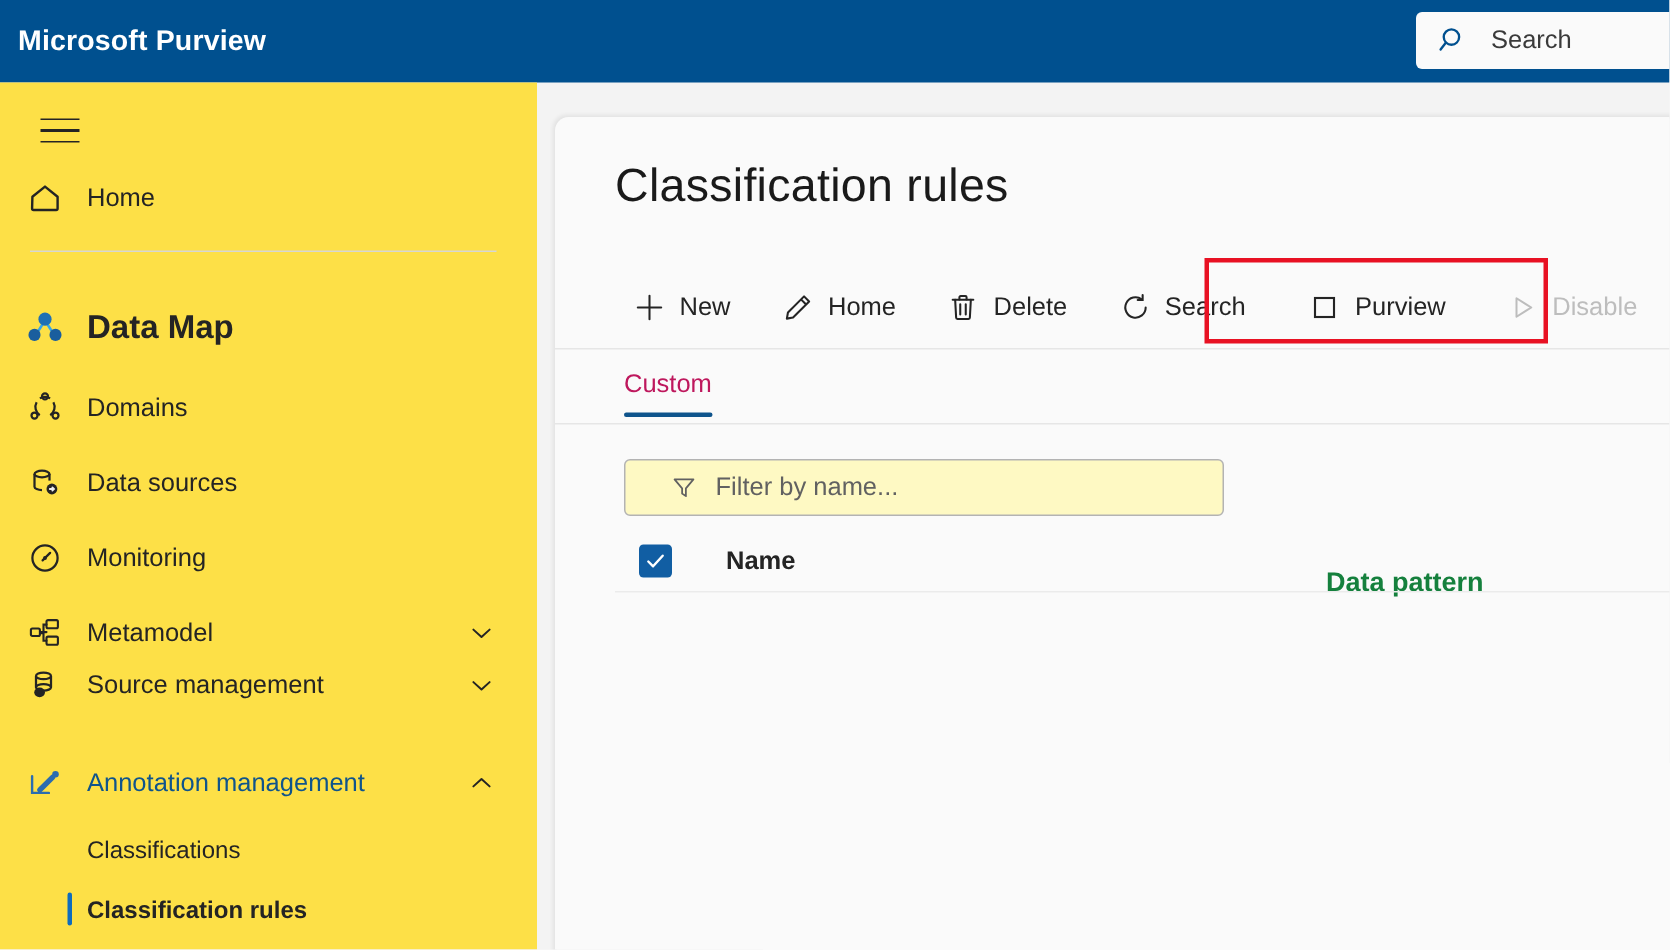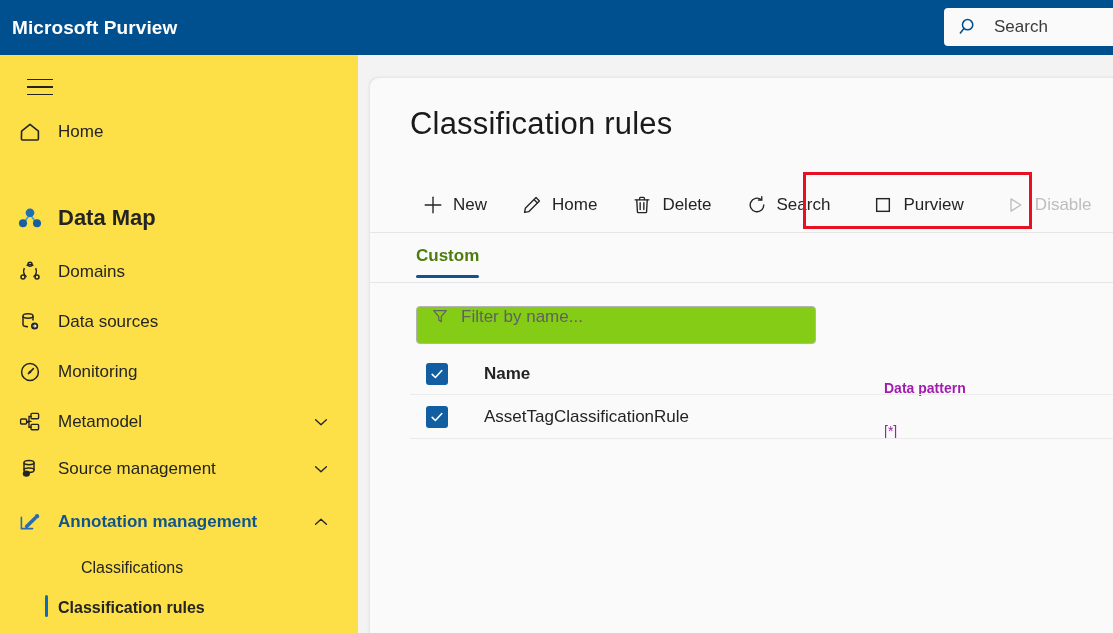--- a/index.html
+++ b/index.html
@@ -67,22 +67,22 @@
     flex: none;
     display: flex; align-items: center; justify-content: center;
   }
   .nav-label {
     margin-left: 14px;
     font-size: 17px;
     color: #242424;
     white-space: nowrap;
   }
   .nav-label.big { font-size: 22px; font-weight: 700; }
-  .nav-label.bold { font-weight: 700; color: #0f548c; }
-  .nav-label.sub { margin-left: 81px; font-size: 16px; }
+  .nav-label.bold { font-weight: 400; color: #0f548c; }
+  .nav-label.sub { margin-left: 58px; font-size: 16px; }
   .nav-label.sub-active { margin-left: 58px; font-size: 16px; font-weight: 700; }
   .chev {
     position: absolute; right: 28px;
     width: 18px; height: 18px;
   }
   .divider {
     position: absolute; left: 20px; top: 112px;
     width: 311px; height: 1px; background: #d6d6d6;
   }
   .active-bar {
@@ -137,41 +137,41 @@
     position: absolute; left: 370px; top: 232px;
     width: 743px; height: 1px; background: #e6e6e6;
   }
 
   
   .tabstrip { position: absolute; left: 40px; top: 162px; }
   .tab {
     position: relative;
     display: inline-block;
     padding: 6px 6px 12px 6px;
-    font-size: 17px; font-weight: 700; color: #4d7c0f;
+    font-size: 17px; font-weight: 400; color: #be185d;
     cursor: pointer;
   }
   .tab-underline {
     position: absolute; left: 6px; right: 6px; bottom: 0;
     height: 3px; background: #0f548c; border-radius: 2px;
   }
   .tab-baseline {
     position: absolute; left: 370px; top: 282px;
     width: 743px; height: 1px; background: #e6e6e6;
   }
 
   
   .filter {
     position: absolute; left: 46px; top: 228px;
     width: 400px; height: 38px;
     border: 1px solid #b3b3b3;
     border-radius: 4px;
-    background: #84cc16;
-    display: flex; align-items: flex-start;
-    padding-left: 14px;
+    background: #fef9c3;
+    display: flex; align-items: center;
+    padding-left: 30px;
     cursor: text;
   }
   .filter-ico { width: 18px; height: 18px; flex: none; }
   .filter-ph {
     margin-left: 12px; font-size: 17px; color: #616161;
   }
 
   
   .tbl { position: absolute; left: 0; top: 275px; width: 743px; }
   .trow {
@@ -192,21 +192,21 @@
     display: flex; align-items: center; justify-content: center;
     cursor: pointer;
   }
   .c-name {
     position: absolute; left: 114px;
     font-size: 17px; color: #242424;
     white-space: nowrap;
   }
   .c-pat {
     position: absolute; left: 514px;
-    font-size: 14px; color: #a21caf; margin-top: 28px;
+    font-size: 18px; color: #15803d; margin-top: 28px;
   }
   .hdr .c-name, .hdr .c-pat { font-weight: 700; }
 </style>
 </head>
 <body>
 
 <div class="app">
 
   <div class="topbar">
     <div class="brand">Microsoft Purview</div>
@@ -303,21 +303,21 @@
         </svg>
       </span>
       <span class="nav-label">Metamodel</span>
       <span class="chev">
         <svg viewBox="0 0 20 20" width="18" height="18" fill="none" stroke="#242424" stroke-width="1.5" stroke-linecap="round" stroke-linejoin="round">
           <polyline points="4,7.5 10,13 16,7.5"></polyline>
         </svg>
       </span>
     </div>
 
-    <div class="nav-row" style="top:393px">
+    <div class="nav-row" style="top:381px">
       <span class="nav-ico">
         <svg viewBox="0 0 24 24" width="24" height="24" fill="none" stroke="#242424" stroke-width="1.5">
           <ellipse cx="11" cy="5.6" rx="5" ry="2.2"></ellipse>
           <path d="M6 5.6v7.6M16 5.6v7.6"></path>
           <ellipse cx="11" cy="13.2" rx="5" ry="2.2"></ellipse>
           <ellipse cx="8.4" cy="16.6" rx="3.6" ry="3.2" fill="#242424" stroke="none"></ellipse>
         </svg>
       </span>
       <span class="nav-label">Source management</span>
       <span class="chev">
@@ -452,30 +452,20 @@
         <span class="cbx">
           <svg viewBox="0 0 20 20" width="16" height="16" fill="none" stroke="#ffffff" stroke-width="2" stroke-linecap="round" stroke-linejoin="round">
             <polyline points="4,10.4 8,14.4 16,5.6"></polyline>
           </svg>
         </span>
         <span class="c-name">Name</span>
         <span class="c-pat">Data pattern</span>
         <span class="rowline"></span>
       </div>
 
-      <div class="trow">
-        <span class="cbx">
-          <svg viewBox="0 0 20 20" width="16" height="16" fill="none" stroke="#ffffff" stroke-width="2" stroke-linecap="round" stroke-linejoin="round">
-            <polyline points="4,10.4 8,14.4 16,5.6"></polyline>
-          </svg>
-        </span>
-        <span class="c-name">AssetTagClassificationRule</span>
-        <span class="c-pat">[*]</span>
-        <span class="rowline"></span>
-      </div>
     </div>
   </div>
 
   <div class="tb-line"></div>
   <div class="tab-baseline"></div>
 
   <div class="redbox"></div>
 </div>
 
 </body></html>

